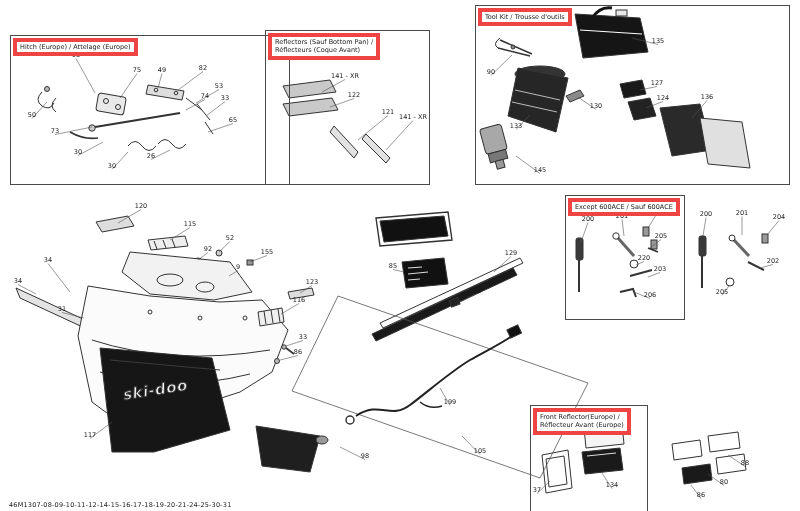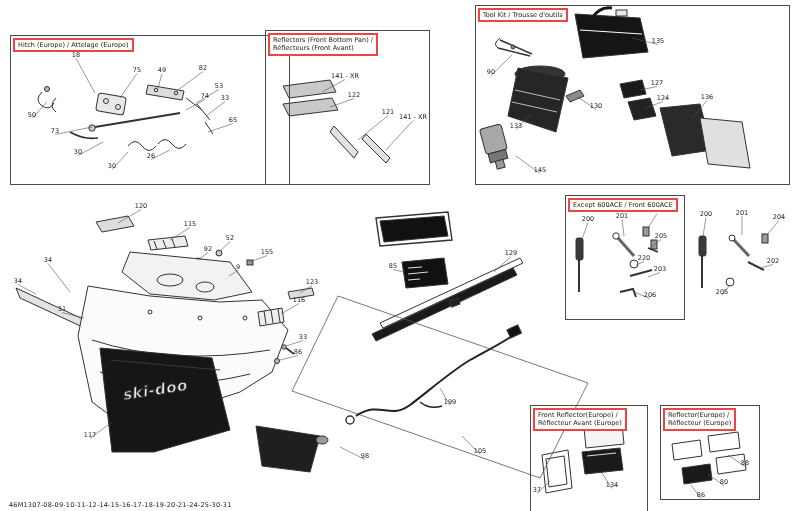--- a/index.html
+++ b/index.html
@@ -1,21 +1,21 @@
 <!DOCTYPE html>
 <html><head>
 <meta charset="utf-8">
 <style>
   * { margin:0; padding:0; box-sizing:border-box; }
   html,body { background:#fff; }
   body { font-family:"DejaVu Sans","Liberation Sans",sans-serif; }
   .canvas { position:relative; width:800px; height:511px; background:#fff; overflow:hidden; }
   svg.art { position:absolute; left:0; top:0; }
   .group { position:absolute; border:1px solid #4a4a4a; background:transparent; }
-  .group-label { position:absolute; top:2px; left:2px; border:2px solid #ef4444; background:#fff;
+  .group-label { position:absolute; top:2px; left:2px; border:4px solid #ef4444; background:#fff;
                  padding:1px 3px; font-size:6.5px; line-height:1.3; color:#1a1a1a; white-space:nowrap; }
   .group-label span { display:block; }
   .footer-code { position:absolute; left:9px; bottom:2px; font-size:6.5px; color:#1a1a1a; letter-spacing:.2px; }
   .callout { font-size:6.5px; fill:#1a1a1a; text-anchor:middle; font-family:"DejaVu Sans",sans-serif; }
   .leader { stroke:#555; stroke-width:.6; }
   .brand { font-size:15px; font-style:italic; font-weight:bold; fill:#f2f2f2; letter-spacing:.5px; }
 </style>
 </head>
 <body>
 
@@ -294,46 +294,40 @@
   </svg>
 
   <div class="group" style="left:10px;top:35px;width:280px;height:150px">
     <div class="group-label">
       <span>Hitch (Europe) / Attelage (Europe)</span>
     </div>
   </div>
 
   <div class="group" style="left:265px;top:30px;width:165px;height:155px">
     <div class="group-label">
-      <span>Reflectors (Front Bottom Pan) /</span>
-      <span>Réflecteurs (Front Avant)</span>
+      <span>Reflectors (Sauf Bottom Pan) /</span>
+      <span>Réflecteurs (Coque Avant)</span>
     </div>
   </div>
 
   <div class="group" style="left:475px;top:5px;width:315px;height:180px">
     <div class="group-label">
       <span>Tool Kit / Trousse d'outils</span>
     </div>
   </div>
 
   <div class="group" style="left:565px;top:195px;width:120px;height:125px">
     <div class="group-label">
-      <span>Except 600ACE / Front 600ACE</span>
+      <span>Except 600ACE / Sauf 600ACE</span>
     </div>
   </div>
 
 
   <div class="group" style="left:530px;top:405px;width:118px;height:112px">
     <div class="group-label">
       <span>Front Reflector(Europe) /</span>
       <span>Réflecteur Avant (Europe)</span>
     </div>
   </div>
 
-  <div class="group" style="left:660px;top:405px;width:100px;height:95px">
-    <div class="group-label">
-      <span>Reflector(Europe) /</span>
-      <span>Réflecteur (Europe)</span>
-    </div>
-  </div>
 
   <div class="footer-code">46M1307-08-09-10-11-12-14-15-16-17-18-19-20-21-24-25-30-31</div>
 </div>
 
 </body></html>

